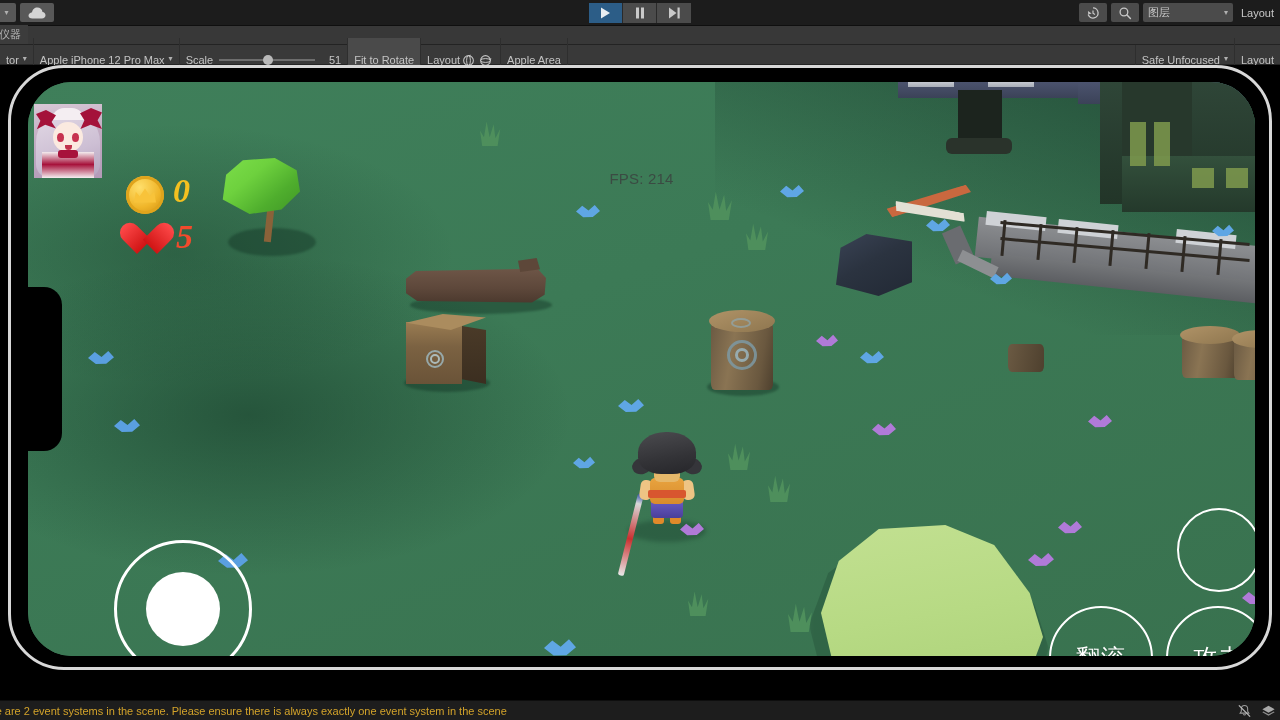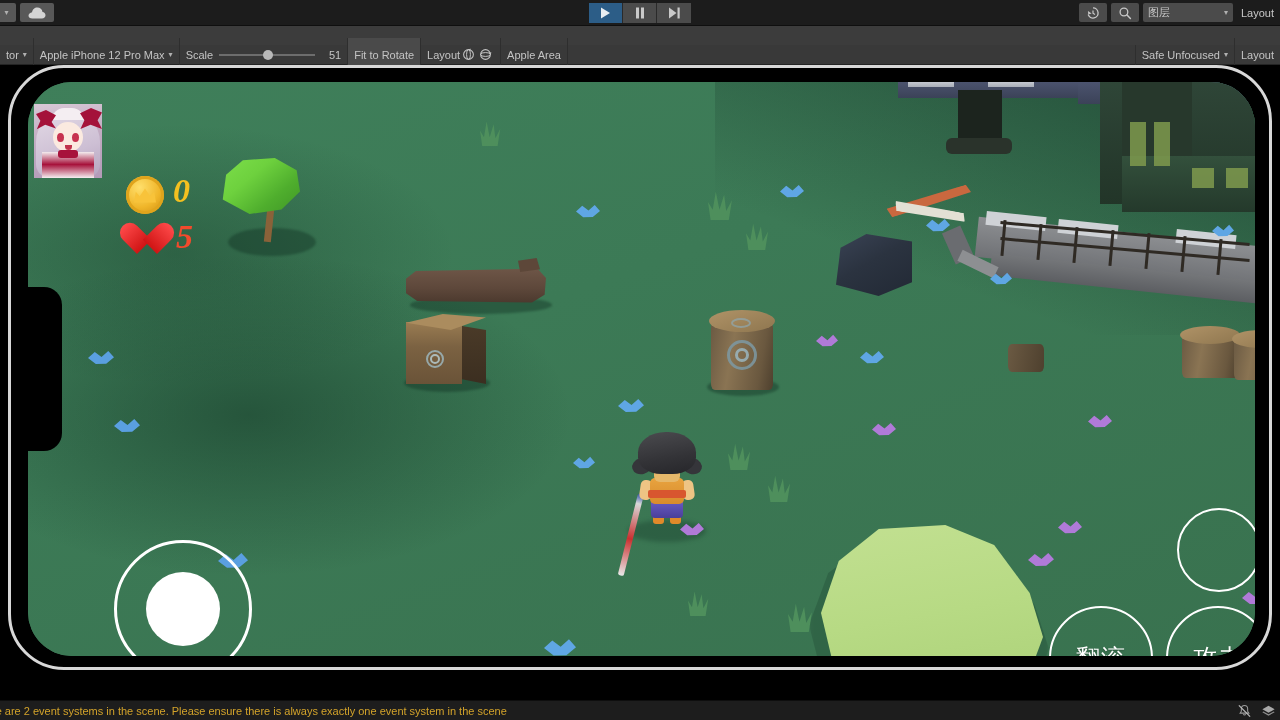--- a/index.html
+++ b/index.html
@@ -58,21 +58,21 @@
     height:19px; background:#3c3c3c; color:#b6b6b6; font-size:11px;
     display:flex; align-items:center; padding:0 7px; margin-left:-8px;
   }
 
   
   .gametoolbar {
     position:absolute; left:0; top:45px; width:1280px; height:20px;
     background:#393939; border-bottom:1px solid #242424;
     display:flex; align-items:center; font-size:11px; color:#c4c4c4;
   }
-  .gt-item { display:flex; align-items:center; height:33px; padding:16px 6px;
+  .gt-item { display:flex; align-items:flex-start; height:33px; padding:16px 6px;
     border-right:1px solid #2e2e2e; white-space:nowrap; }
   .gt-item.btn { background:#4a4a4a; }
   .gt-item.plain { border-right:none; }
   .gt-spacer { flex:1; border-right:1px solid #2e2e2e; height:20px;}
   .caret { font-size:8px; margin-left:4px; color:#b0b0b0; }
   .slider-wrap { display:flex; align-items:center; gap:6px; }
   .slider-track { width:96px; height:2px; background:#6d6d6d; position:relative; }
   .slider-knob { position:absolute; top:-4px; width:10px; height:10px;
     border-radius:50%; background:#b9b9b9; }
   .scale-val { width:20px; text-align:right; color:#c4c4c4; }
@@ -407,20 +407,23 @@
         </svg>
       </div>
       <div class="layer-drop">
         <span>图层</span>
         <span class="caret">▾</span>
       </div>
       <div class="layout-lbl">Layout</div>
     </div>
   </div>
 
+  <div class="tabstrip">
+    <div class="tab">仪器</div>
+  </div>
 
   <div class="gametoolbar">
     <div class="gt-item">
       <span>tor</span>
       <span class="caret">▾</span>
     </div>
     <div class="gt-item">
       <span>Apple iPhone 12 Pro Max</span>
       <span class="caret">▾</span>
     </div>
@@ -598,20 +601,21 @@
           </div>
 
           <div class="coin">
             <div class="crown"></div>
           </div>
           <div class="coin-val">0</div>
 
           <div class="heart"></div>
           <div class="heart-val">5</div>
 
+          <div class="fps">FPS: 214</div>
 
           <div class="joy-outer"></div>
           <div class="joy-knob"></div>
 
           <div class="act-btn act-extra"></div>
           <div class="act-btn act-roll">翻滚</div>
           <div class="act-btn act-atk">攻击</div>
         </div>
 
         <div class="notch"></div>

